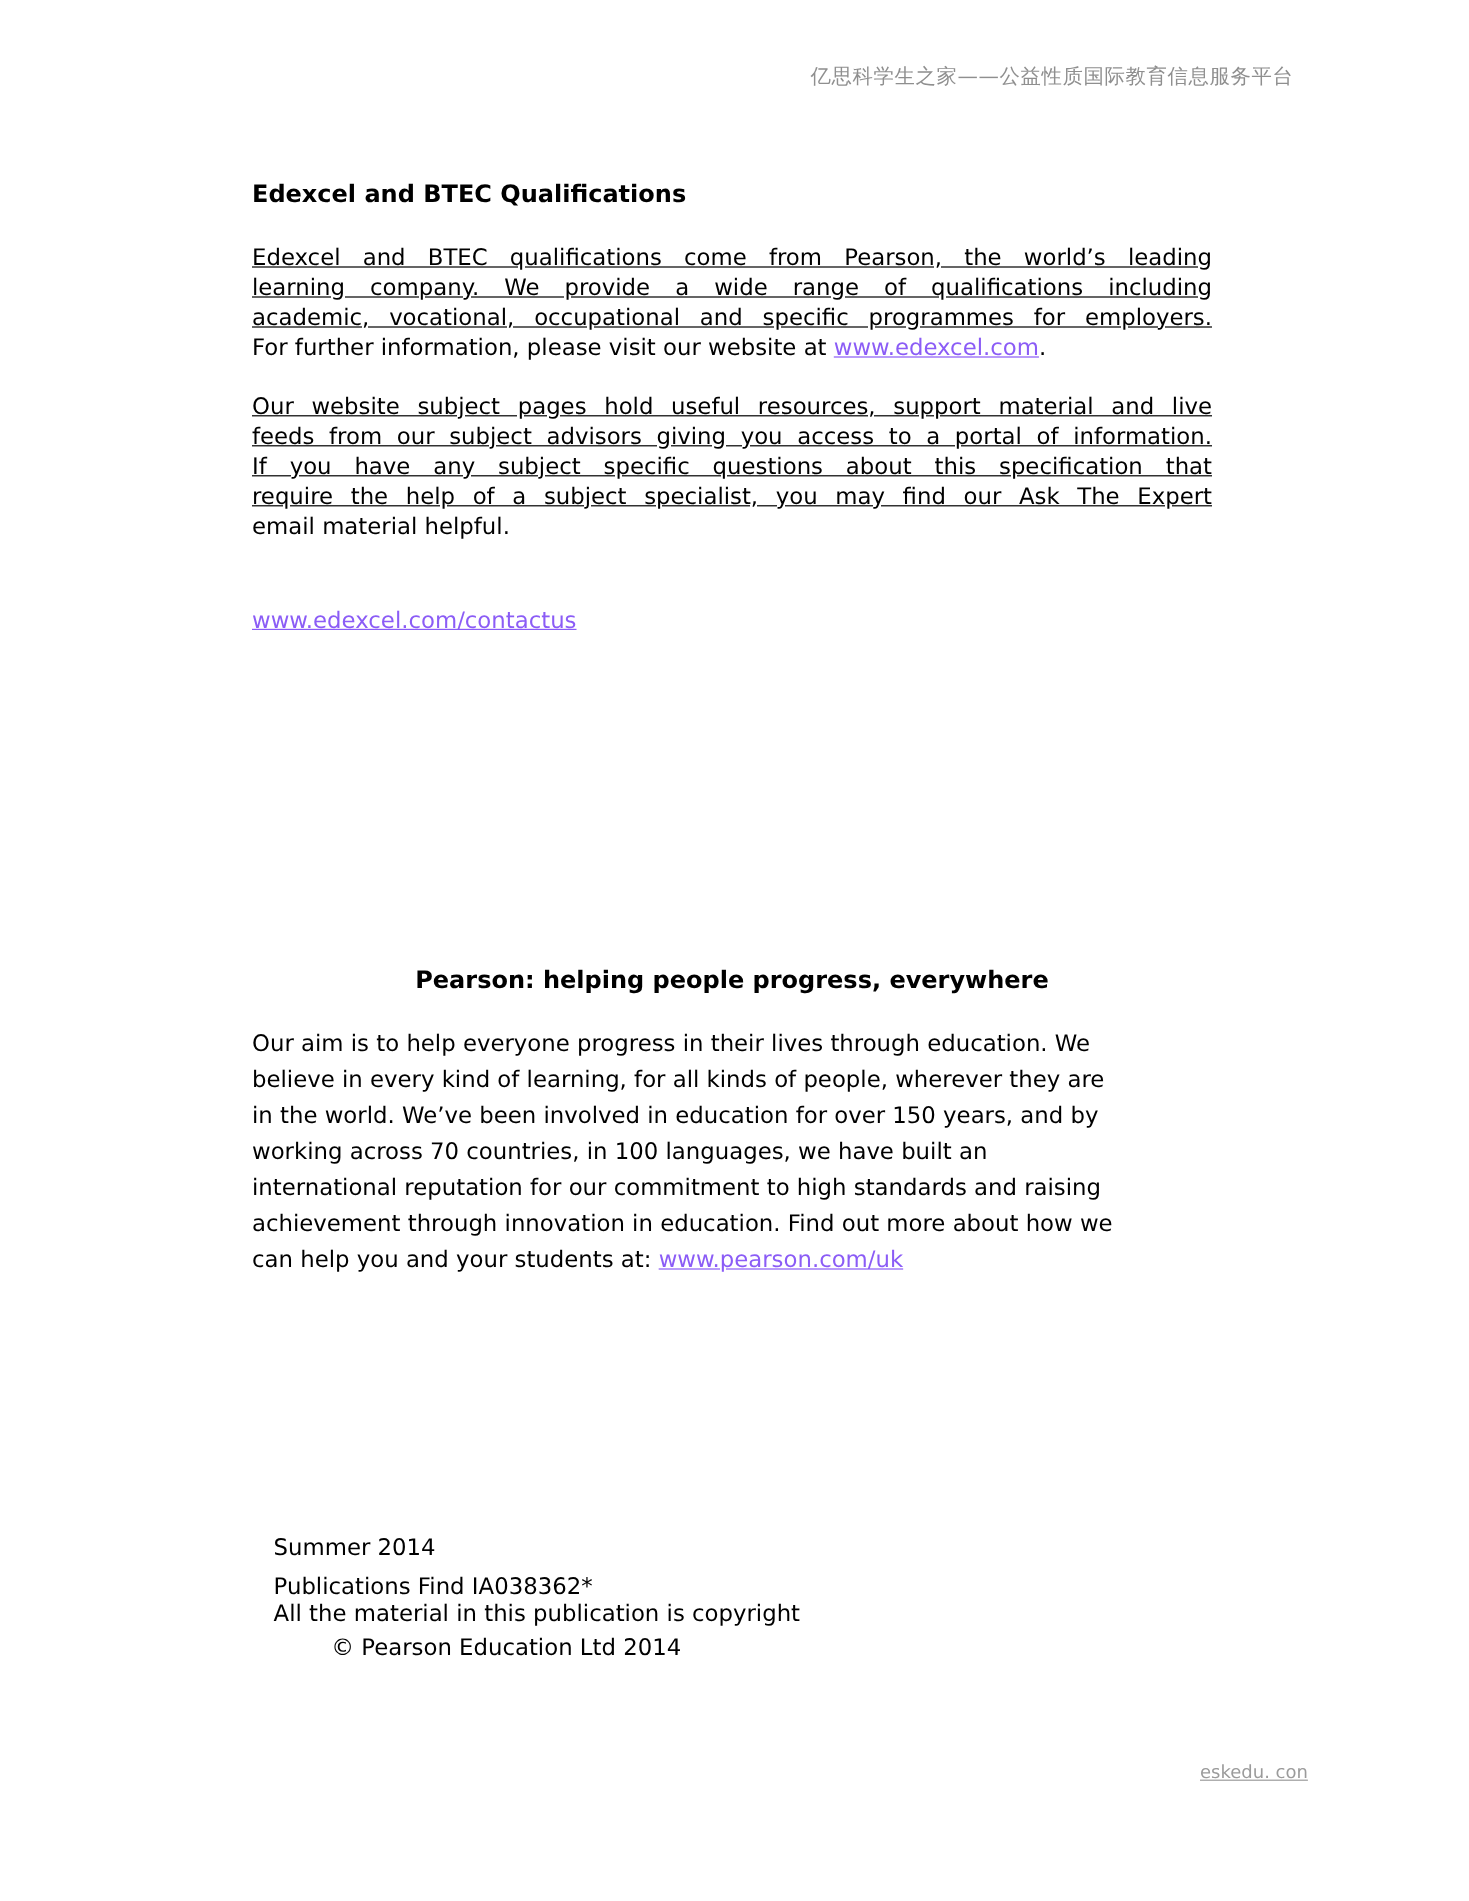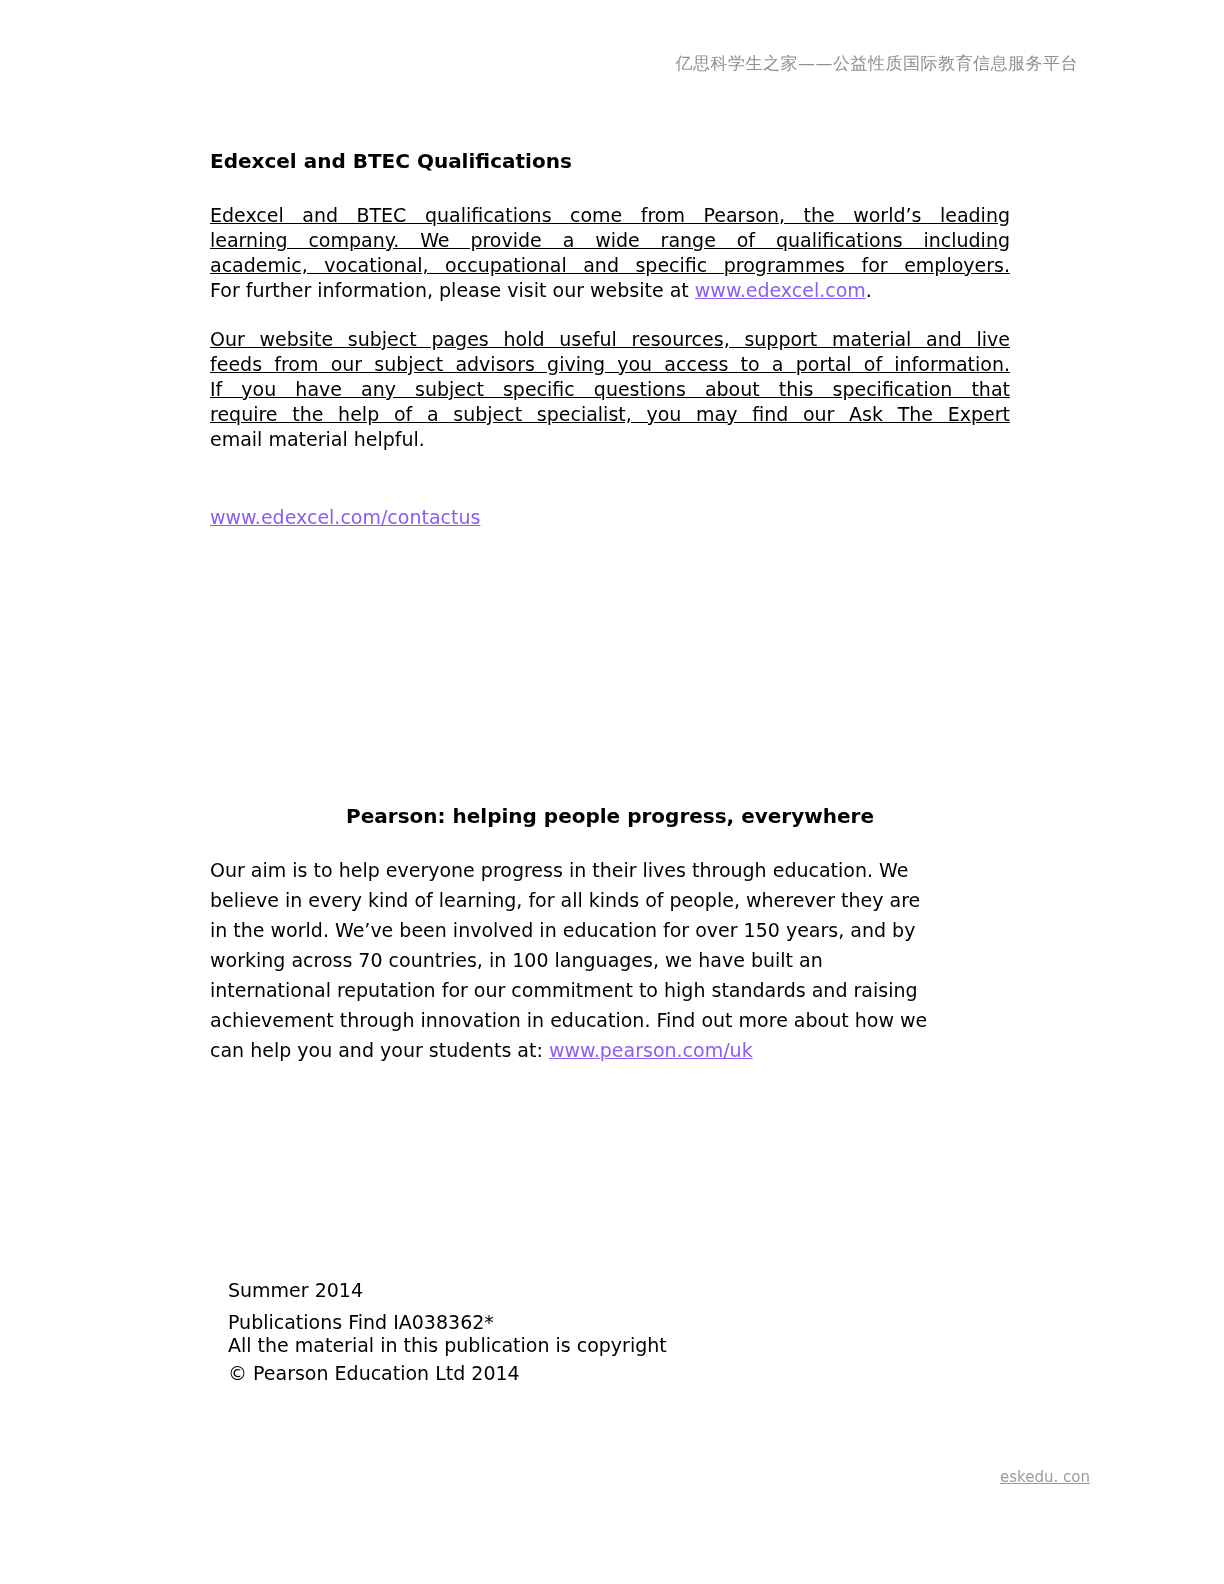--- a/index.html
+++ b/index.html
@@ -84,21 +84,21 @@
   #footer-block {
     left: 228px;
     top: 1278px;
     width: 800px;
     font-size: 19px;
     line-height: 25px;
   }
   #footer-block p { margin: 0; }
   #footer-block p.gap-lg { margin-top: 7px; }
   #footer-block p.gap-neg { margin-top: -2px; }
-  #footer-block p.gap-sm { margin-top: 3px; }
+  #footer-block p.gap-sm { margin-top: 3px; margin-left: 48px; }
 </style>
 </head>
 <body>
 
 <div class="page">
 
   <div id="cn-watermark" class="abs">亿思科学生之家——公益性质国际教育信息服务平台</div>
 
   <h2 id="s1-heading" class="abs heading">Edexcel and BTEC Qualifications</h2>
 

